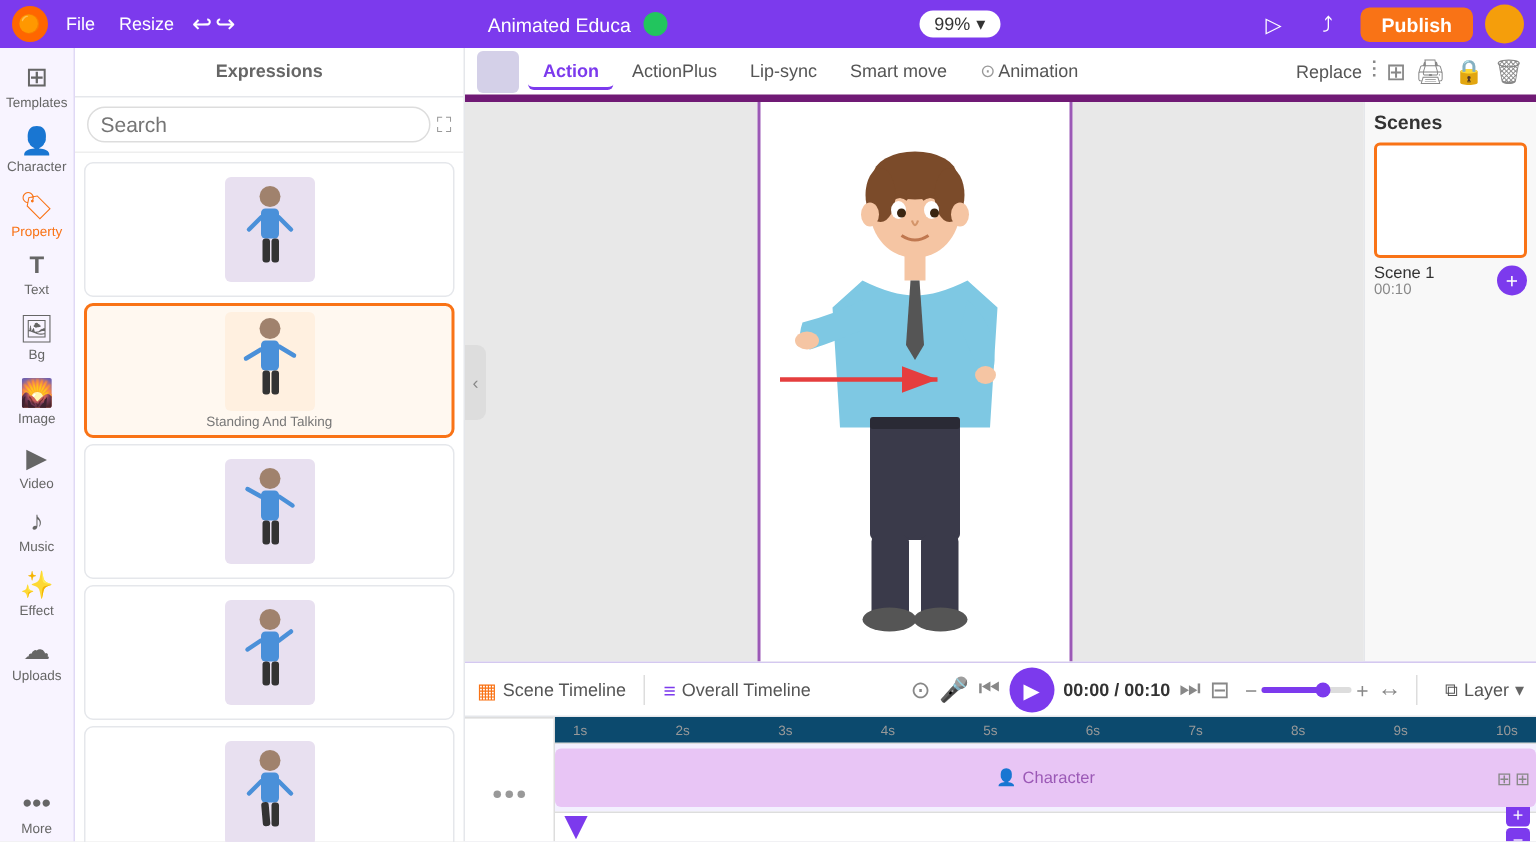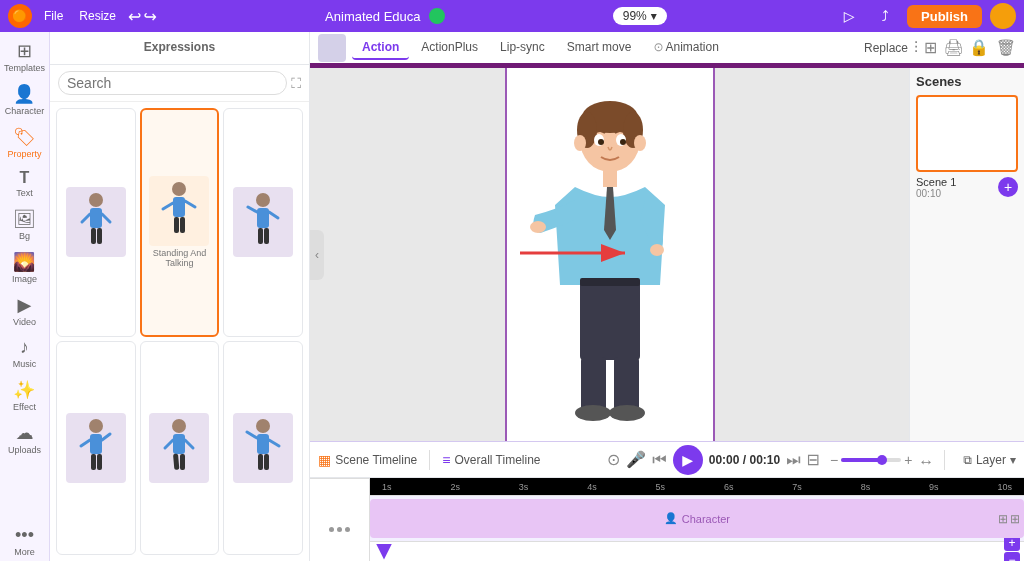--- a/index.html
+++ b/index.html
@@ -46,21 +46,21 @@
     .panel-tabs { display: flex; border-bottom: 1px solid #e5e7eb; }
     .panel-tab {
       flex: 1; padding: 8px 4px; text-align: center; font-size: 12px; font-weight: 600;
       cursor: pointer; color: #666; border-bottom: 2px solid transparent;
     }
     .panel-tab.active { color: #333; border-bottom: 2px solid #7c3aed; }
     .search-bar { display: flex; align-items: center; padding: 6px 8px; border-bottom: 1px solid #eee; }
     .search-bar input { border: 1px solid #ddd; border-radius: 12px; padding: 3px 8px; font-size: 14px; width: 100%; outline: none; }
     .search-expand { margin-left: 4px; font-size: 14px; color: #999; cursor: pointer; }
 
-    .actions-grid { display: grid; grid-template-columns: 1fr 1fr 1fr; gap: 4px; padding: 6px; overflow-y: auto; flex: 1; }
+    .actions-grid { display: grid; grid-template-columns: 1fr; gap: 4px; padding: 6px; overflow-y: auto; flex: 1; }
     .action-item {
       border: 1px solid #e5e7eb; border-radius: 6px; padding: 4px;
       display: flex; flex-direction: column; align-items: center; cursor: pointer;
       font-size: 10px; color: #555; text-align: center; min-height: 90px; justify-content: center;
     }
     .action-item.selected { border: 2px solid #f97316; background: #fff8f0; }
     .action-item .char-label { margin-top: 2px; font-size: 9px; color: #777; }
 
     
     #content-area { flex: 1; display: flex; flex-direction: column; }
@@ -129,21 +129,21 @@
     .play-btn {
       width: 30px; height: 30px; background: #7c3aed; border-radius: 50%;
       display: flex; align-items: center; justify-content: center;
       color: white; font-size: 14px; cursor: pointer;
     }
     .time-display { font-size: 12px; color: #333; font-weight: 700; }
     .layer-ctrl { display: flex; align-items: center; gap: 4px; font-size: 12px; color: #555; margin-left: 8px; }
 
     #timeline-body { display: flex; flex: 1; overflow: hidden; }
     #timeline-ruler {
-      height: 18px; background: #000000; border-bottom: 1px solid #ddd;
+      height: 18px; background: #0c4a6e; border-bottom: 1px solid #ddd;
       display: flex; align-items: center; padding: 0 4px; font-size: 10px; color: #888;
       position: relative;
     }
     .ruler-marks { display: flex; width: 100%; justify-content: space-between; padding: 0 8px; }
     .ruler-mark { font-size: 9px; color: #999; }
 
     #timeline-track-area { flex: 1; display: flex; flex-direction: column; }
     .character-track {
       position: absolute; left: 0; right: 0; top: 3px; bottom: 3px;
       background: #e8c5f5; border-radius: 4px;

